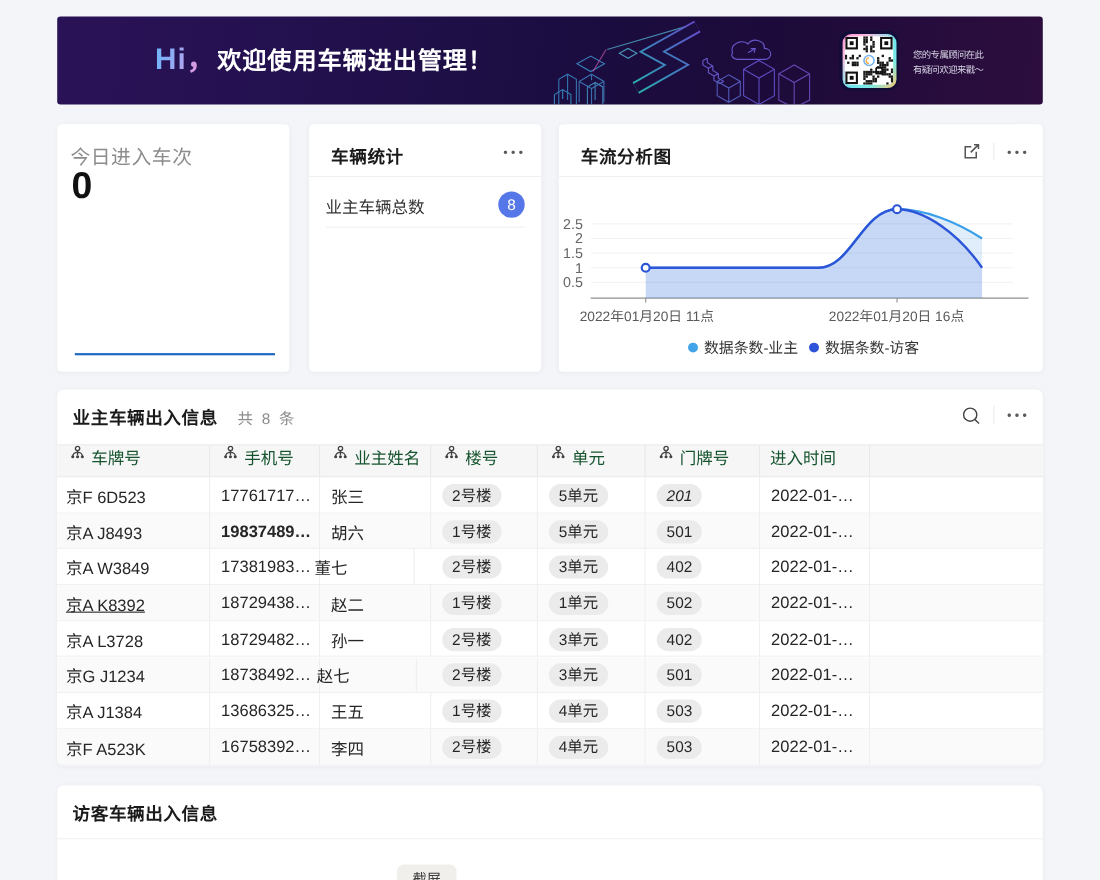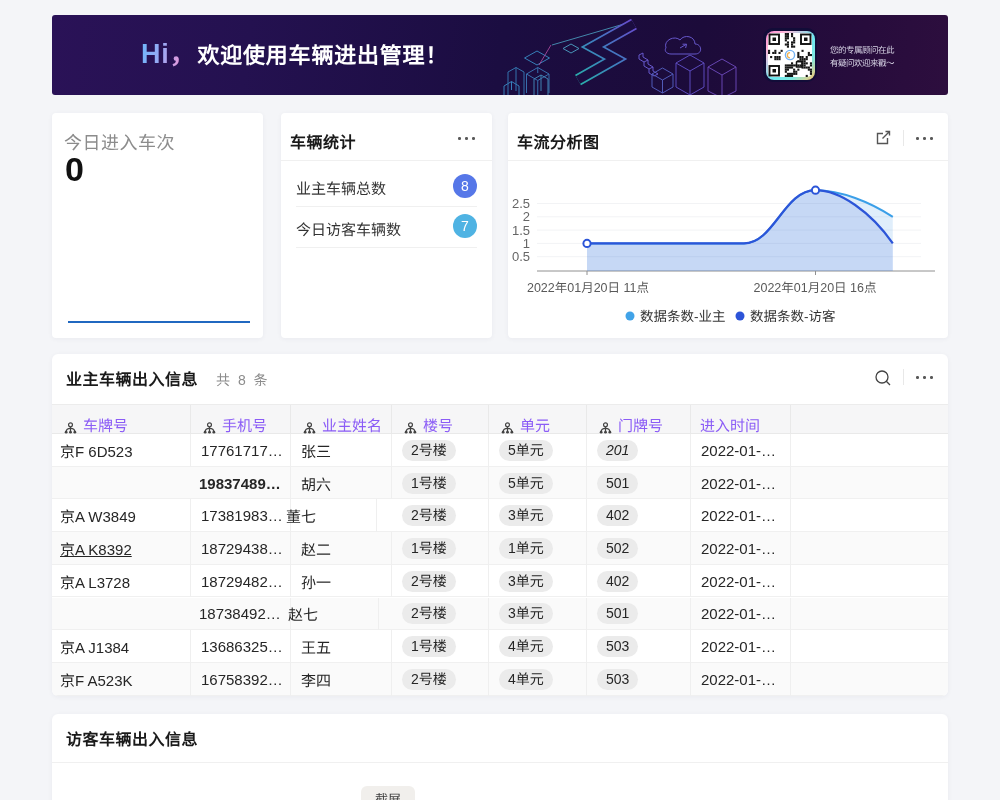--- a/index.html
+++ b/index.html
@@ -21,21 +21,21 @@
   #qrtext { position:absolute; left:778px; top:29px; font-size:8.5px; line-height:13px; color:#d8d5e6; letter-spacing:-0.5px; }
 
   
   #card1 { left:52px; top:113px; width:211px; height:225px; }
   #card1 .label { position:absolute; left:12px; top:15px; font-size:18px; color:#8c8c8c; letter-spacing:0.5px; }
   #card1 .num { position:absolute; left:13px; top:37px; font-size:34px; font-weight:600; color:#111; }
   #card1 .line { position:absolute; left:16px; top:208px; width:182px; height:2px; background:#2068c0; }
 
   
   #card2 { left:281px; top:113px; width:211px; height:225px; }
-  .cardTitle { position:absolute; left:9px; top:16px; font-size:16px; font-weight:bold; color:#1a1a1a; letter-spacing:0.5px; }
+  .cardTitle { position:absolute; left:20px; top:16px; font-size:16px; font-weight:bold; color:#1a1a1a; letter-spacing:0.5px; }
   .titleDivider { position:absolute; left:0; top:46.5px; width:100%; height:1px; background:#f0f0f0; }
   .dots { position:absolute; width:17px; height:3px; }
   .dots i { position:absolute; top:0; width:2.6px; height:2.6px; border-radius:50%; background:#595959; }
   .dots i:nth-child(1){left:0;} .dots i:nth-child(2){left:7px;} .dots i:nth-child(3){left:14px;}
   #card2 .dots { left:177px; top:24px; }
   .statRow { position:absolute; left:15px; width:181px; border-bottom:1px solid #f0f0f0; }
   .statRow .t { font-size:15px; color:#333; }
   .badge { position:absolute; right:0; width:24px; height:24px; border-radius:50%; color:#fff; font-size:14px; text-align:center; line-height:24px; }
 
   
@@ -52,21 +52,21 @@
   #visitorCard .cardTitle { left:14px; top:12px; }
   #visitorCard .divider { position:absolute; left:0; top:47.5px; width:100%; height:1px; background:#f0f0f0; }
 
   
   #shotBtn { position:absolute; left:361px; top:786px; width:54px; height:22px; background:#f1efec; border-radius:6px;
     font-size:13px; color:#3c3c3c; text-align:center; padding-top:3px; }
 
   
   #tbl { position:absolute; left:0; top:49.5px; width:896px; height:292px; font-size:15px; color:#262626; }
   .thead { position:absolute; left:0; top:0; width:896px; height:30.5px; background:#f6f6f7; border-top:1px solid #ececec; border-bottom:1px solid #e9e9e9; }
-  .hcell { position:absolute; top:0; height:30.5px; padding-left:12px; display:flex; align-items:flex-end; border-right:1px solid #e9e9e9; color:#8b5cf6; }
+  .hcell { position:absolute; top:0; height:30.5px; padding-left:12px; display:flex; align-items:flex-start; border-right:1px solid #e9e9e9; color:#14532d; }
   .hcell.last { padding-left:9px; border-right:1px solid #e9e9e9; }
   .hcell:nth-child(8) { border-right:none; }
   .hicon { width:13px; height:13px; margin-right:6px; flex:0 0 13px; }
   .trow { position:absolute; left:0; width:896px; height:32.7px; border-bottom:1px solid #f0f0f0; background:#fff; }
   .trow.zebra { background:#fafafa; }
   .tcell { position:absolute; top:0; height:32.7px; padding-left:8px; display:flex; align-items:center; border-right:1px solid #efefef; overflow:hidden; white-space:nowrap; }
   .tcell:nth-child(n+2) { padding-left:10px; }
   .tcell:nth-child(8) { border-right:none; }
   .chip { display:inline-block; background:#ebebeb; border-radius:11px; height:21px; line-height:21px; padding:0 9px; font-size:14px; color:#262626; }
 </style>
@@ -254,24 +254,20 @@
     <div class="dots">
         <i></i>
         <i></i>
         <i></i>
       </div>
     <div class="titleDivider"></div>
     <div class="statRow" style="top:47px; height:46.5px;">
       <div class="t" style="position:absolute; left:0; top:17px;">业主车辆总数</div>
       <div class="badge" style="top:14px; background:#5677e8;">8</div>
     </div>
-    <div class="statRow" style="top:93.5px; height:41px;">
-      <div class="t" style="position:absolute; left:0; top:11px;">今日访客车辆数</div>
-      <div class="badge" style="top:7.5px; background:#4fb3e3;">7</div>
-    </div>
   </div>
 
   <div class="card" id="card3">
     <div class="cardTitle">车流分析图</div>
     <svg style="position:absolute; left:368px; top:17px;" width="15" height="15" viewBox="0 0 15 15">
         <path d="M9.5 1.5 H13.5 V5.5 M13.5 1.5 L6.5 8.5" fill="none" stroke="#555" stroke-width="1.4"></path>
         <path d="M11.5 8 V13.5 H1.5 V3.5 H7" fill="none" stroke="#555" stroke-width="1.4"></path>
       </svg>
     <div class="titleDivider"></div>
     <div class="dots" style="left:408px; top:24px;">
@@ -411,20 +407,21 @@
           </div>
     <div class="tcell" style="left:437px; width:98px;">
             <span class="chip">5单元</span>
           </div>
     <div class="tcell" style="left:535px; width:104px;font-style:italic;">
             <span class="chip">201</span>
           </div>
     <div class="tcell" style="left:639px; width:100px;">2022-01-…</div>
   </div>
   <div class="trow zebra" style="top:63.2px;">
+    <div class="tcell" style="left:0px; width:139px;">京A J8493</div>
     <div class="tcell" style="left:139px; width:100px;font-weight:bold;">19837489…</div>
     <div class="tcell" style="left:239px; width:101px;">胡六</div>
     <div class="tcell" style="left:340px; width:97px;">
             <span class="chip">1号楼</span>
           </div>
     <div class="tcell" style="left:437px; width:98px;">
             <span class="chip">5单元</span>
           </div>
     <div class="tcell" style="left:535px; width:104px;">
             <span class="chip">501</span>
@@ -470,20 +467,21 @@
           </div>
     <div class="tcell" style="left:437px; width:98px;">
             <span class="chip">3单元</span>
           </div>
     <div class="tcell" style="left:535px; width:104px;">
             <span class="chip">402</span>
           </div>
     <div class="tcell" style="left:639px; width:100px;">2022-01-…</div>
   </div>
   <div class="trow zebra" style="top:194.0px;">
+    <div class="tcell" style="left:0px; width:139px;">京G J1234</div>
     <div class="tcell" style="left:139px; width:100px;">18738492…</div>
     <div class="tcell" style="left:226px; width:101px;">赵七</div>
     <div class="tcell" style="left:340px; width:97px;">
             <span class="chip">2号楼</span>
           </div>
     <div class="tcell" style="left:437px; width:98px;">
             <span class="chip">3单元</span>
           </div>
     <div class="tcell" style="left:535px; width:104px;">
             <span class="chip">501</span>

